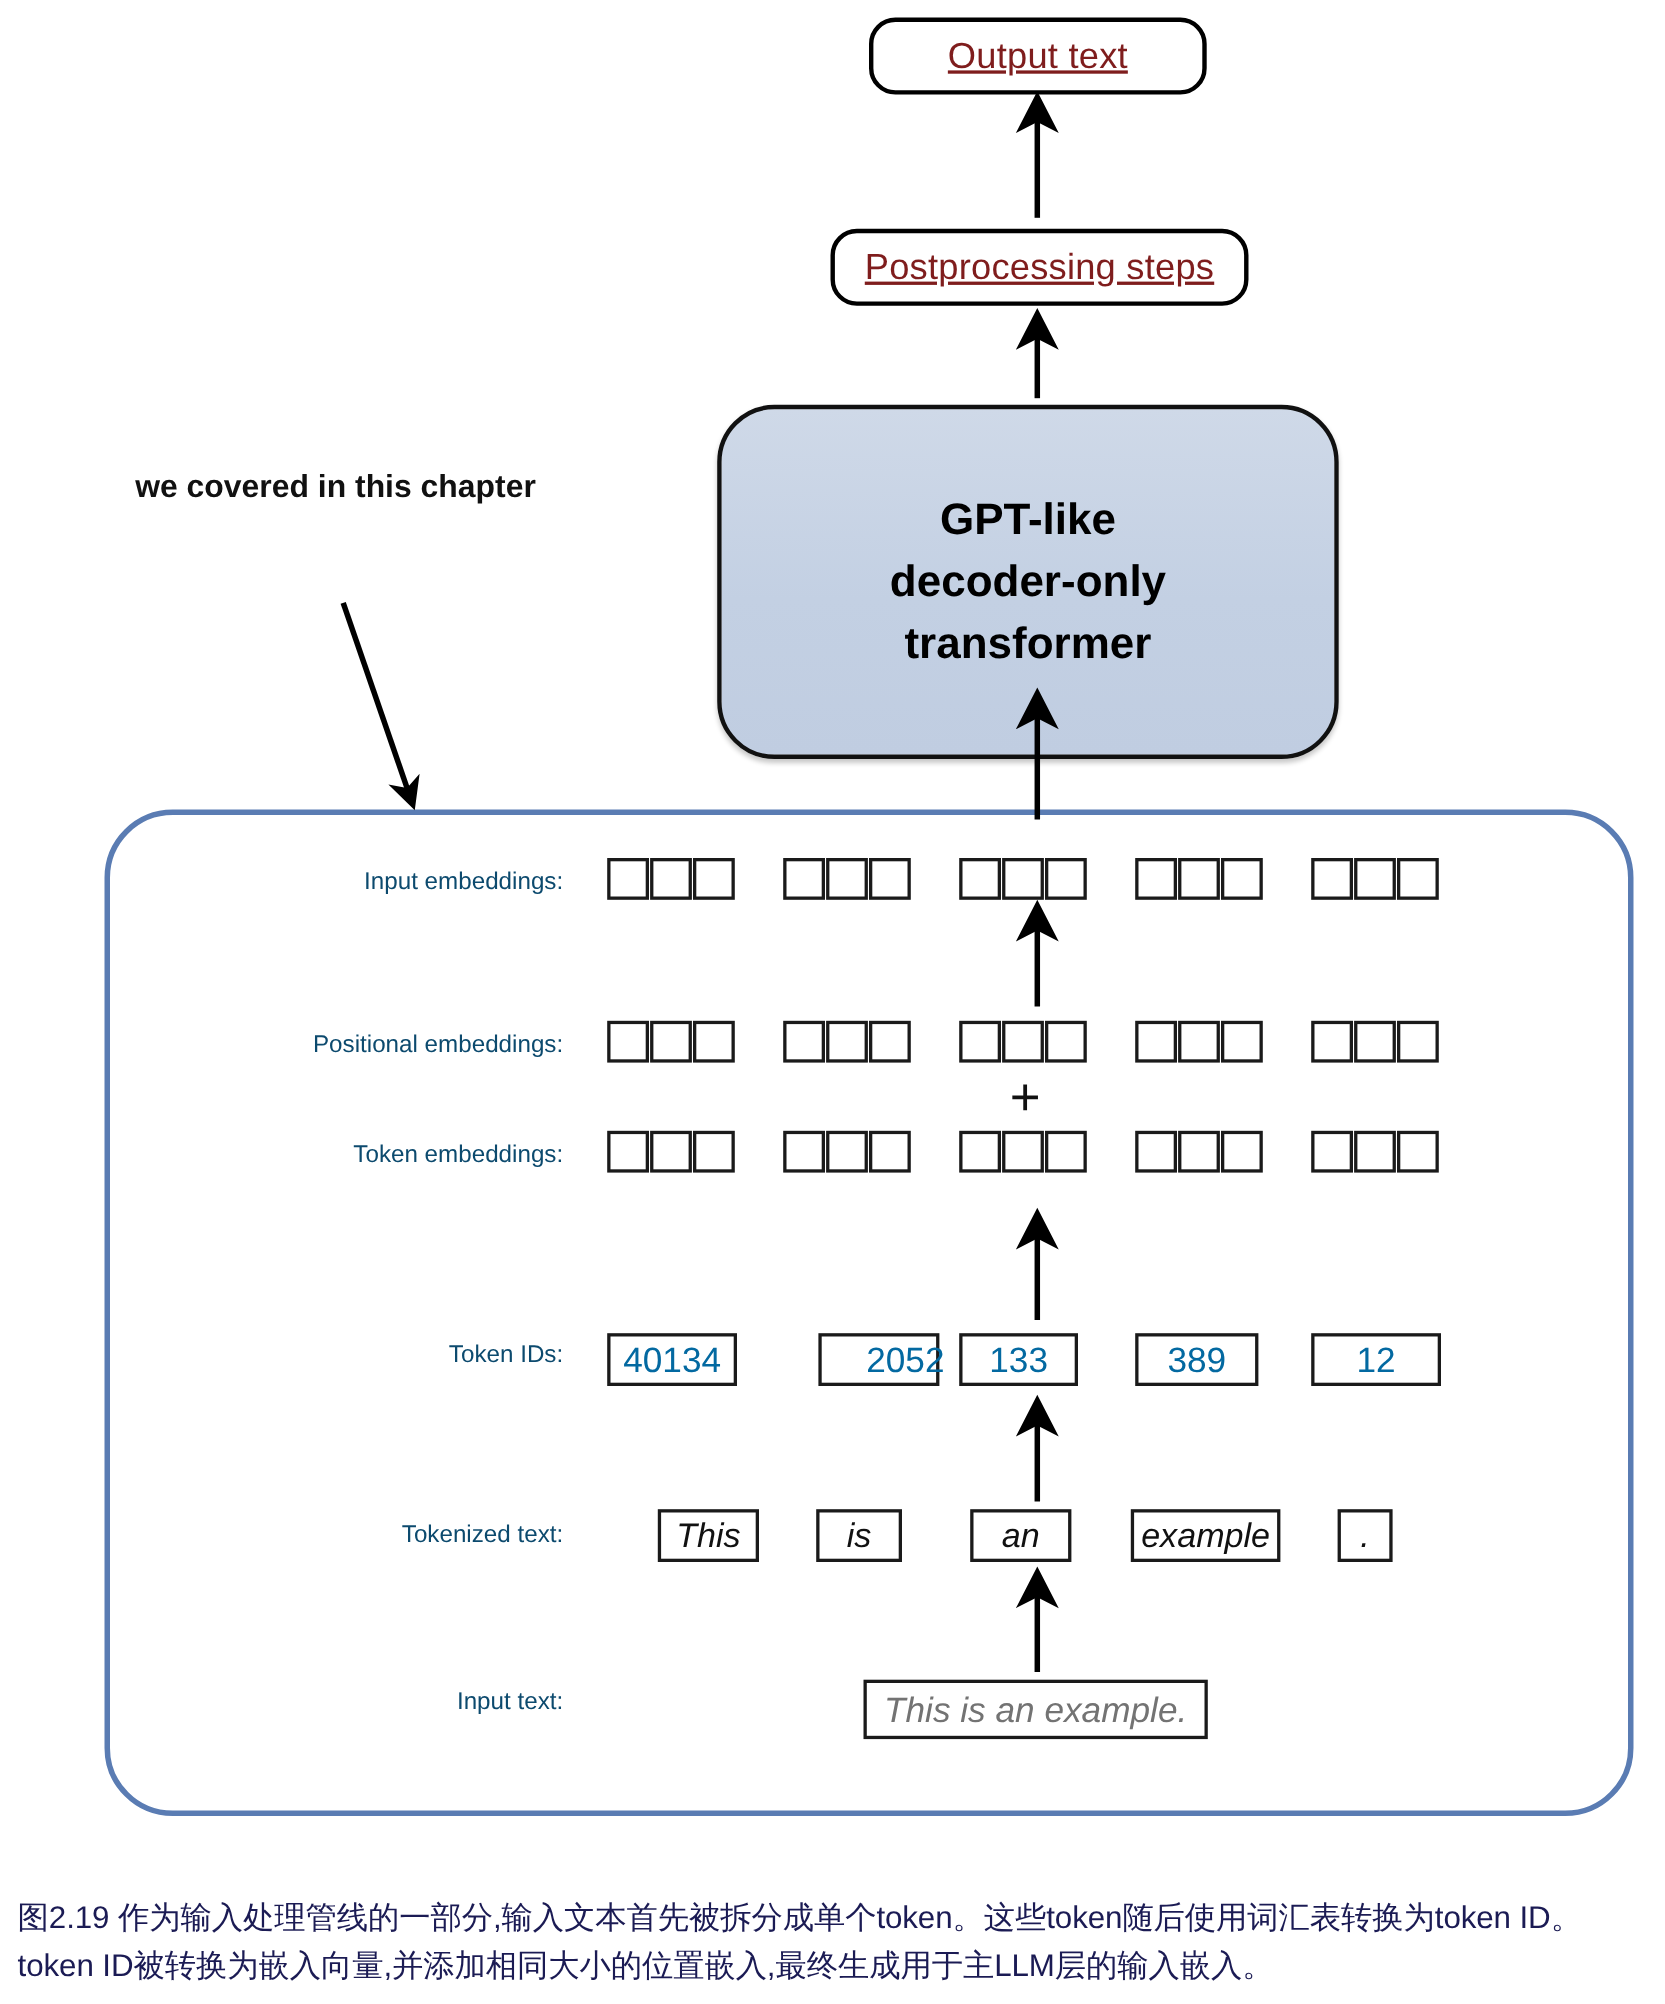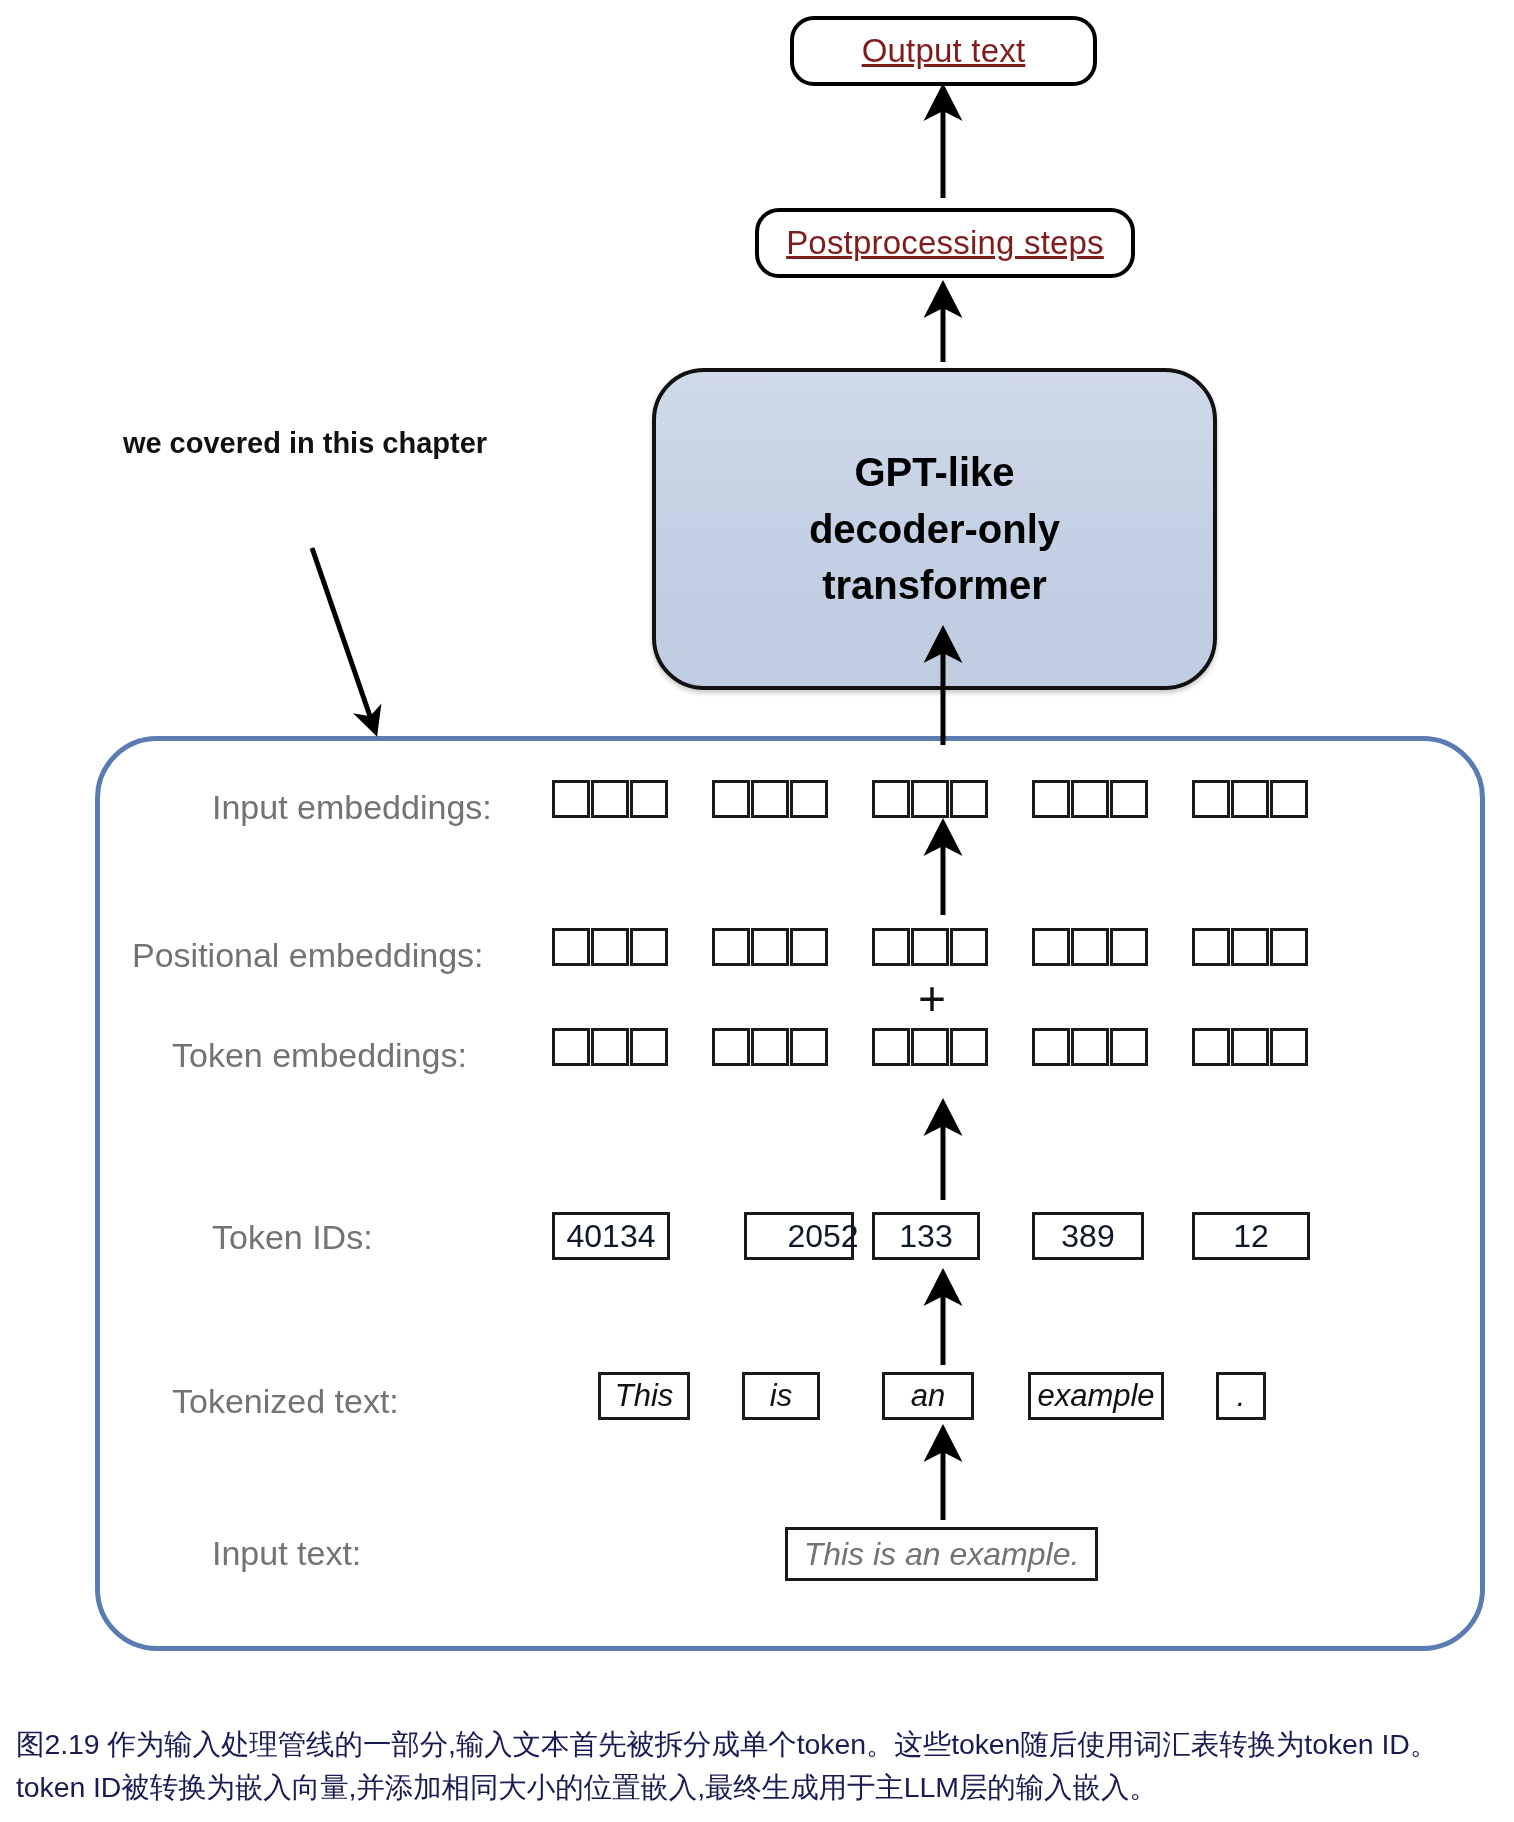--- a/index.html
+++ b/index.html
@@ -66,24 +66,24 @@
     width: 1390px; height: 915px;
     border: 5px solid #5a7cb3;
     border-radius: 62px;
     box-sizing: border-box;
     background: transparent;
   }
 
   
   .row-label {
     position: absolute;
-    font-size: 34px;
-    color: #737373;
+    font-size: 22px;
+    color: #0c4a6e;
     white-space: nowrap;
-    text-align: left;
+    text-align: right;
   }
 
   
   .emb-group {
     position: absolute;
     display: flex;
   }
   .emb-cell {
     width: 38px;
     height: 38px;
@@ -97,21 +97,21 @@
   
   .val-box {
     position: absolute;
     border: 3px solid #1a1a1a;
     background: #fff;
     box-sizing: border-box;
     display: flex;
     align-items: center;
     justify-content: center;
     font-size: 32px;
-    color: #0f172a;
+    color: #0369a1;
     height: 48px;
   }
   .tok-box {
     position: absolute;
     border: 3px solid #1a1a1a;
     background: #fff;
     box-sizing: border-box;
     display: flex;
     align-items: center;
     justify-content: center;

